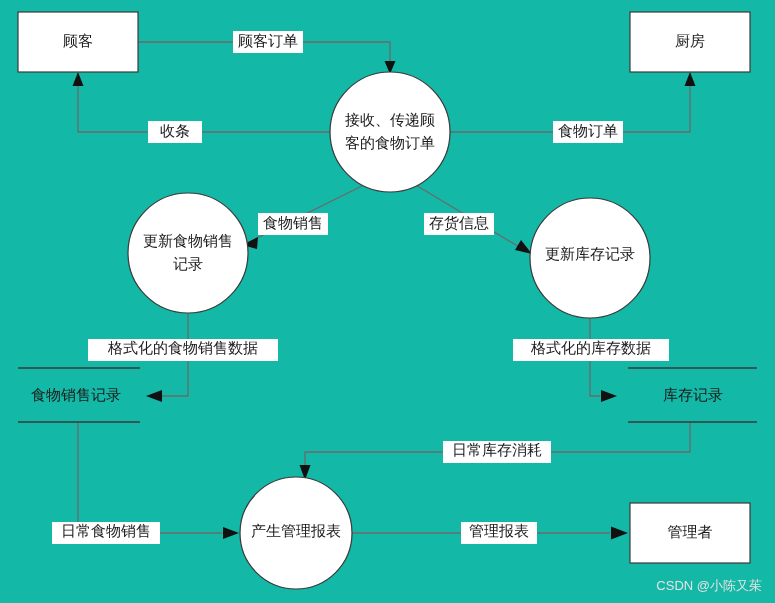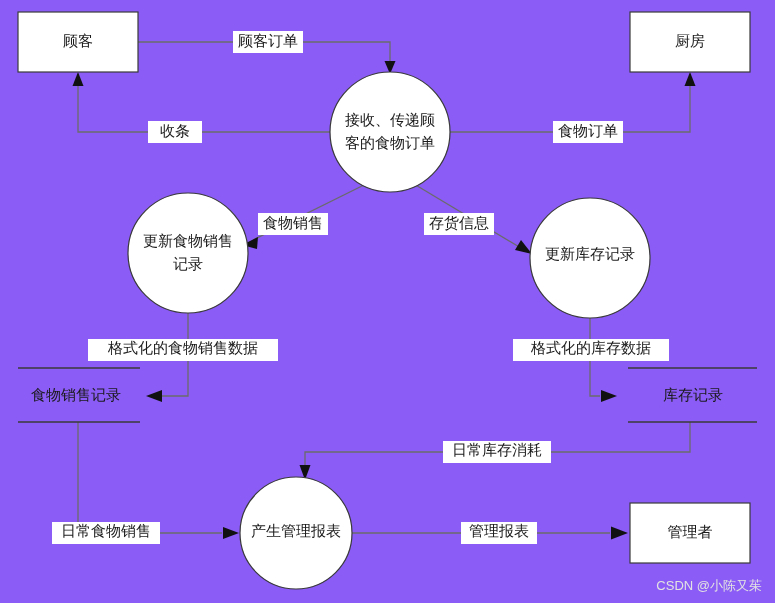--- a/index.html
+++ b/index.html
@@ -8,21 +8,21 @@
     padding: 0;
     background: #ffffff;
   }
   body {
     font-family: "Liberation Serif", "DejaVu Serif", serif;
   }
   #canvas-wrap {
     position: relative;
     width: 775px;
     height: 603px;
-    background: #8b5cf6;
+    background: #14b8a6;
     overflow: hidden;
     text-align: right;
   }
   svg#dfd {
     position: absolute;
     top: 0;
     left: 0;
     width: 775px;
     height: 603px;
     display: block;

